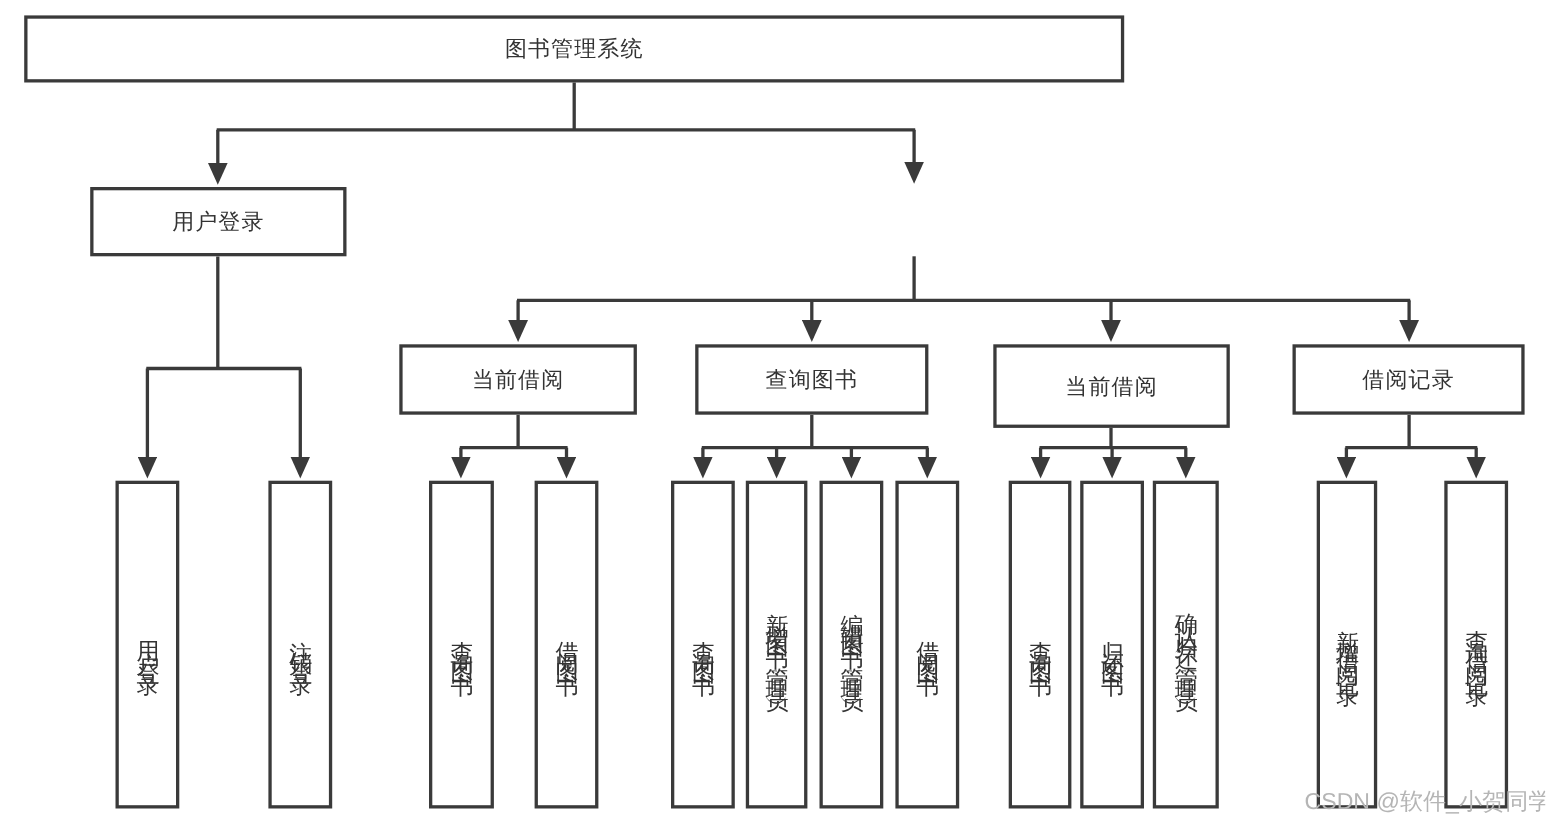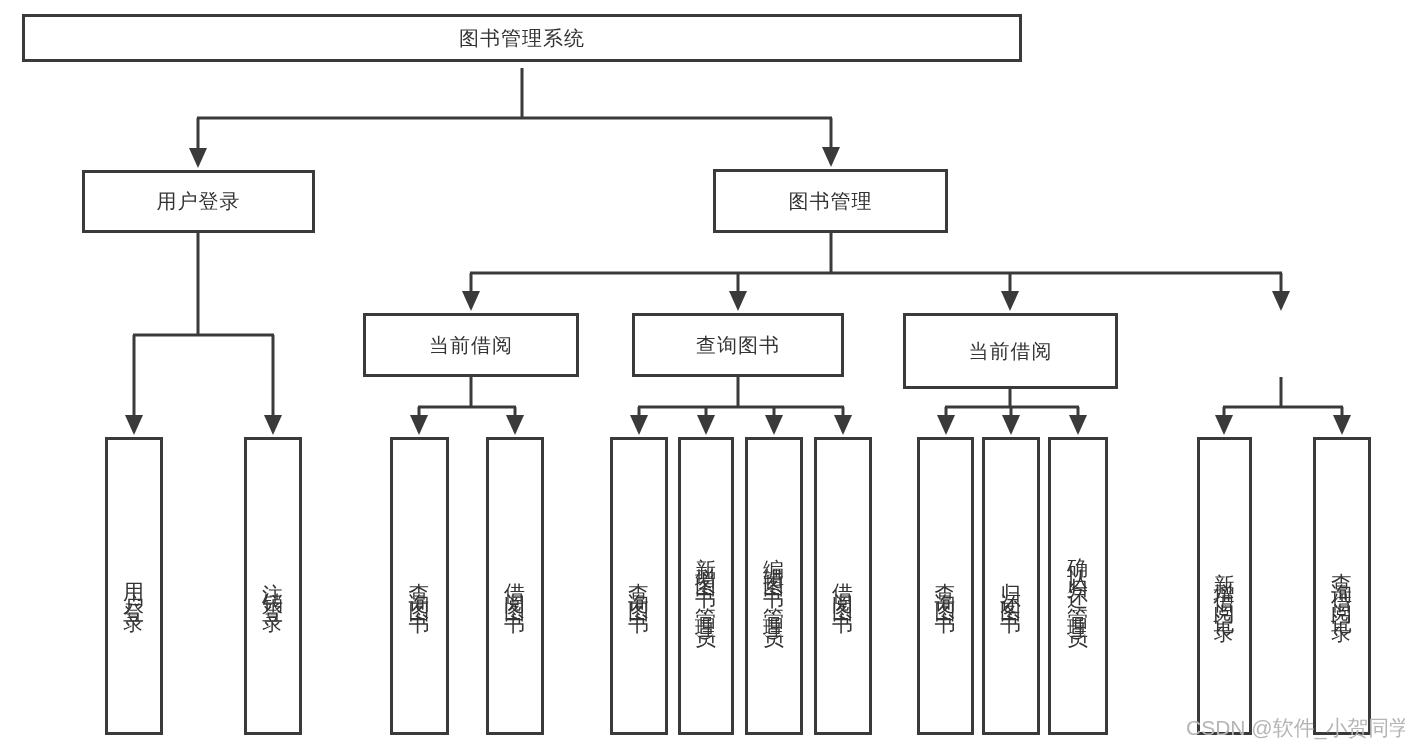--- a/index.html
+++ b/index.html
@@ -76,28 +76,28 @@
     <line x1="946" y1="407" x2="946" y2="431" marker-end="url(#arrow)"></line>
     <line x1="1011" y1="407" x2="1011" y2="431" marker-end="url(#arrow)"></line>
     <line x1="1078" y1="407" x2="1078" y2="431" marker-end="url(#arrow)"></line>
 
     <line x1="1281" y1="377" x2="1281" y2="407"></line>
     <line x1="1223" y1="407" x2="1343" y2="407"></line>
     <line x1="1224" y1="407" x2="1224" y2="431" marker-end="url(#arrow)"></line>
     <line x1="1342" y1="407" x2="1342" y2="431" marker-end="url(#arrow)"></line>
   </svg>
 
-  <div class="node hbox" style="left:22px; top:14px; width:1000px; height:48px;">图书管理系统</div>
+  <div class="node hbox" style="left:22px; top:14px; width:1000px; height:61px;">图书管理系统</div>
 
   <div class="node hbox" style="left:82px; top:170px; width:233px; height:63px;">用户登录</div>
-  <div class="node hbox" style="left:713px; top:169px; width:235px; height:64px;">图书管理</div>
 
   <div class="node hbox" style="left:363px; top:313px; width:216px; height:64px;">当前借阅</div>
   <div class="node hbox" style="left:632px; top:313px; width:212px; height:64px;">查询图书</div>
   <div class="node hbox" style="left:903px; top:313px; width:215px; height:76px;">当前借阅</div>
+  <div class="node hbox" style="left:1175px; top:313px; width:211px; height:64px;">借阅记录</div>
 
   <div class="node vbox" style="left:105px; top:437px; width:58px; height:298px;">用户登录</div>
   <div class="node vbox" style="left:244px; top:437px; width:58px; height:298px;">注销登录</div>
 
   <div class="node vbox" style="left:390px; top:437px; width:59px; height:298px;">查询图书</div>
   <div class="node vbox" style="left:486px; top:437px; width:58px; height:298px;">借阅图书</div>
 
   <div class="node vbox" style="left:610px; top:437px; width:58px; height:298px;">查询图书</div>
   <div class="node vbox" style="left:678px; top:437px; width:56px; height:298px;">新增图书（管理员）</div>
   <div class="node vbox" style="left:745px; top:437px; width:58px; height:298px;">编辑图书（管理员）</div>

